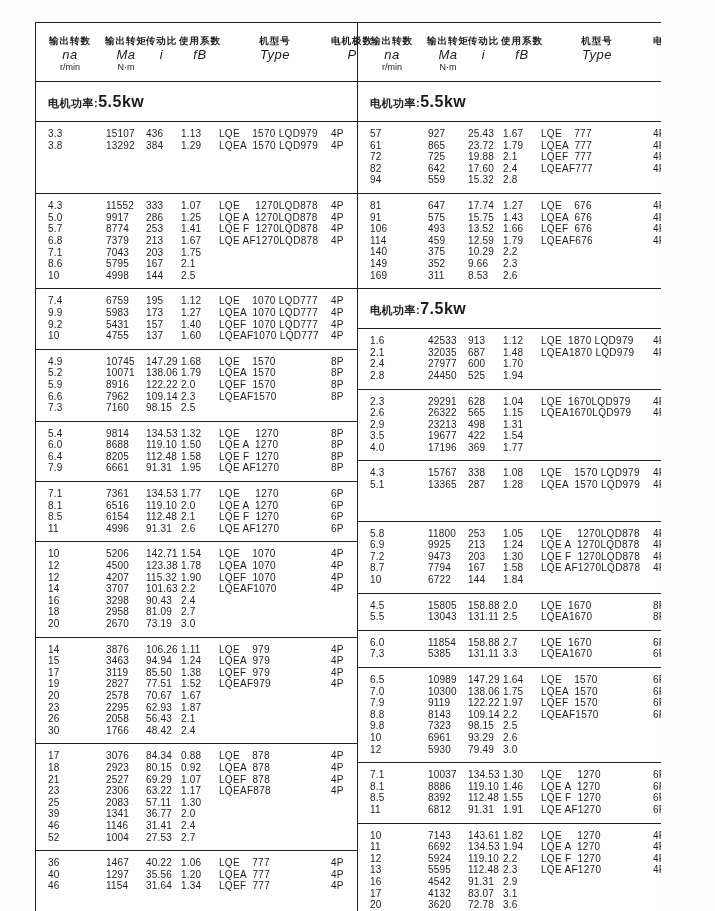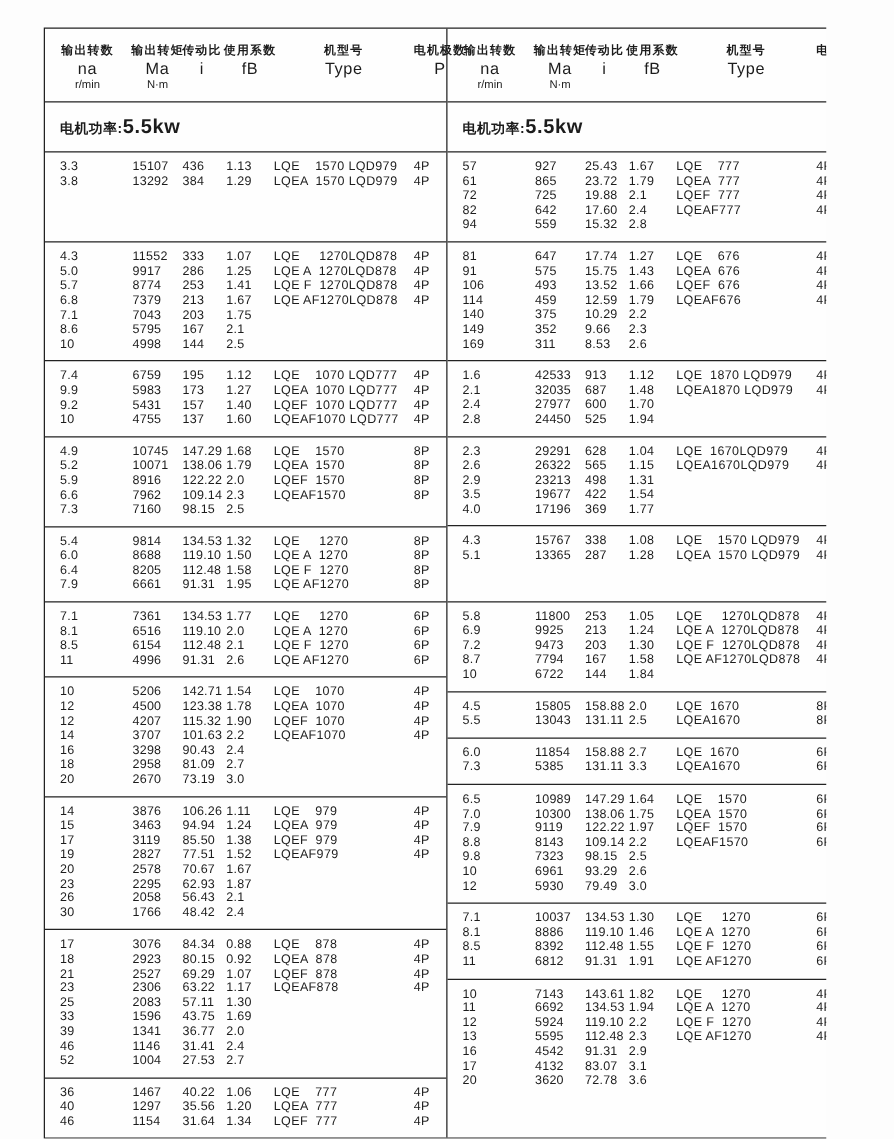--- a/index.html
+++ b/index.html
@@ -8,21 +8,21 @@
   .page { position:absolute; left:35px; top:22px; width:646px; min-height:868px;
           display:flex; align-items:stretch; border:1.5px solid #222; background:#fefefe; }
   .panel { width:50%; display:flex; flex-direction:column; }
   .panel:first-child { border-right:1.5px solid #222; }
 
   
   .hdr { display:grid; grid-template-columns:58px 40px 35px 38px 112px 1fr;
          padding:11px 0 8px 12px; border-bottom:1.5px solid #222; }
   .hcell { display:flex; flex-direction:column; align-items:center; white-space:nowrap; }
   .h-cn  { font-size:9.5px; font-weight:600; letter-spacing:1px; line-height:13px; }
-  .h-sym { font-size:13px; line-height:15px; letter-spacing:0.5px; }
+  .h-sym { font-size:13px; line-height:15px; letter-spacing:0.5px;font-style:italic; }
   .h-unit{ font-size:9px; line-height:11px; }
   .hcol0 { margin-left:-14px; }
   .hcol2 { margin-left:-4px; }
   .hcol5 { margin-right:-2px; }
 
   
   .sec-title { padding:11px 0 10px 12px; border-bottom:1.5px solid #222; }
   .sec-label { font-size:11px; font-weight:600; letter-spacing:0.5px; }
   .sec-value { font-size:16px; font-weight:700; letter-spacing:0.5px; }
 
@@ -451,28 +451,20 @@
           </div>
           <div class="row">
             <div class="cell c-na">25</div>
             <div class="cell c-ma">2083</div>
             <div class="cell c-i">57.11</div>
             <div class="cell c-fb">1.30</div>
             <div class="cell c-type"></div>
             <div class="cell c-p"></div>
           </div>
           <div class="row">
-            <div class="cell c-na">33</div>
-            <div class="cell c-ma">1596</div>
-            <div class="cell c-i">43.75</div>
-            <div class="cell c-fb">1.69</div>
-            <div class="cell c-type"></div>
-            <div class="cell c-p"></div>
-          </div>
-          <div class="row">
             <div class="cell c-na">39</div>
             <div class="cell c-ma">1341</div>
             <div class="cell c-i">36.77</div>
             <div class="cell c-fb">2.0</div>
             <div class="cell c-type"></div>
             <div class="cell c-p"></div>
           </div>
           <div class="row">
             <div class="cell c-na">46</div>
             <div class="cell c-ma">1146</div>
@@ -640,20 +632,21 @@
           </div>
           <div class="row">
             <div class="cell c-na">169</div>
             <div class="cell c-ma">311</div>
             <div class="cell c-i">8.53</div>
             <div class="cell c-fb">2.6</div>
             <div class="cell c-type"></div>
             <div class="cell c-p"></div>
           </div>
         </div>
+        <div class="sec-title"><span class="sec-label">电机功率:</span><span class="sec-value">7.5kw</span></div>
         <div class="block">
           <div class="row">
             <div class="cell c-na">1.6</div>
             <div class="cell c-ma">42533</div>
             <div class="cell c-i">913</div>
             <div class="cell c-fb">1.12</div>
             <div class="cell c-type">LQE  1870 LQD979</div>
             <div class="cell c-p">4P</div>
           </div>
           <div class="row">

